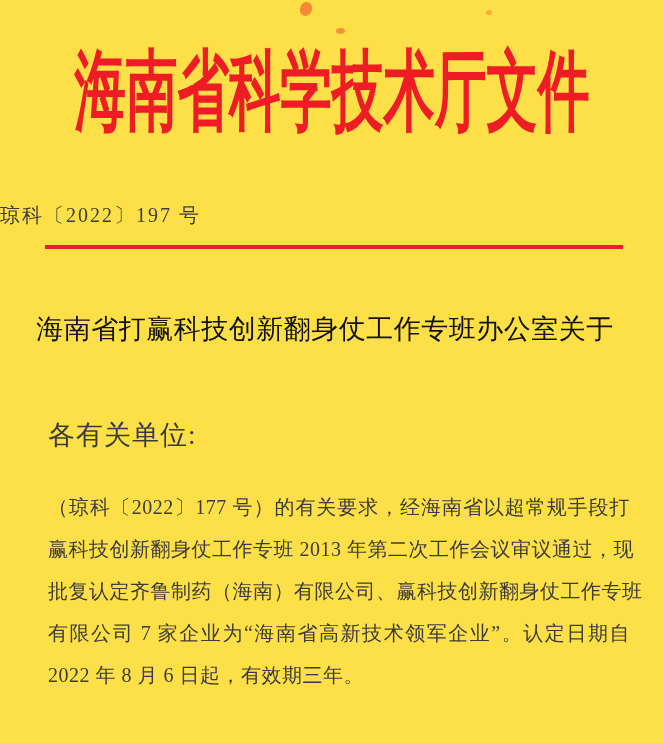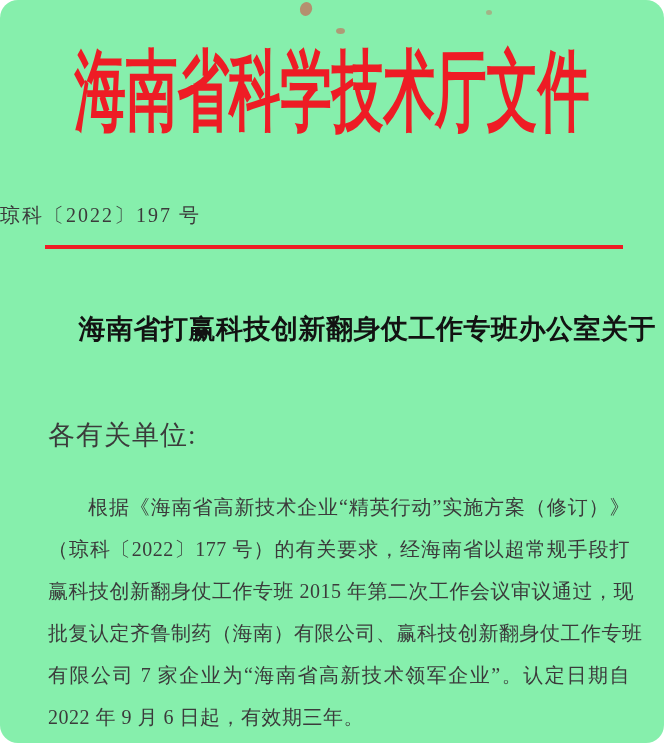--- a/index.html
+++ b/index.html
@@ -4,24 +4,23 @@
 <style>
   html, body {
     margin: 0;
     padding: 0;
     background: #ffffff;
   }
   .page {
     position: relative;
     width: 664px;
     height: 743px;
-    background: #86efac;
+    background: #fde047;
     overflow: hidden;
     font-family: "Liberation Serif", "DejaVu Serif", serif;
-    border-radius: 18px;
   }
 
   
   .letterhead {
     position: absolute;
     top: 42px;
     left: 0;
     right: 0;
     display: flex;
     justify-content: center;
@@ -57,24 +56,24 @@
     width: 578px;
     height: 4px;
     background: #ee1c25;
   }
 
   
   .doc-title {
     position: absolute;
     top: 306px;
     left: 18px;
-    right: 8px;
-    text-align: right;
+    right: 32px;
+    text-align: center;
     font-size: 27px;
-    font-weight: bold;
+    font-weight: normal;
     color: #121212;
     line-height: 47px;
     letter-spacing: 0.5px;
   }
 
   
   .salutation {
     position: absolute;
     top: 417px;
     left: 48px;
@@ -135,21 +134,20 @@
 
   <div class="red-rule"></div>
 
   <div class="doc-title">
     <div>海南省打赢科技创新翻身仗工作专班办公室关于</div>
   </div>
 
   <div class="salutation">各有关单位:</div>
 
   <div class="body-text">
-    <div class="body-line first">根据《海南省高新技术企业“精英行动”实施方案（修订）》</div>
     <div class="body-line">（琼科〔2022〕177 号）的有关要求，经海南省以超常规手段打</div>
-    <div class="body-line">赢科技创新翻身仗工作专班 2015 年第二次工作会议审议通过，现</div>
+    <div class="body-line">赢科技创新翻身仗工作专班 2013 年第二次工作会议审议通过，现</div>
     <div class="body-line">批复认定齐鲁制药（海南）有限公司、赢科技创新翻身仗工作专班</div>
     <div class="body-line">有限公司 7 家企业为“海南省高新技术领军企业”。认定日期自</div>
-    <div class="body-line last">2022 年 9 月 6 日起，有效期三年。</div>
+    <div class="body-line last">2022 年 8 月 6 日起，有效期三年。</div>
   </div>
 
 </div>
 
 </body></html>

